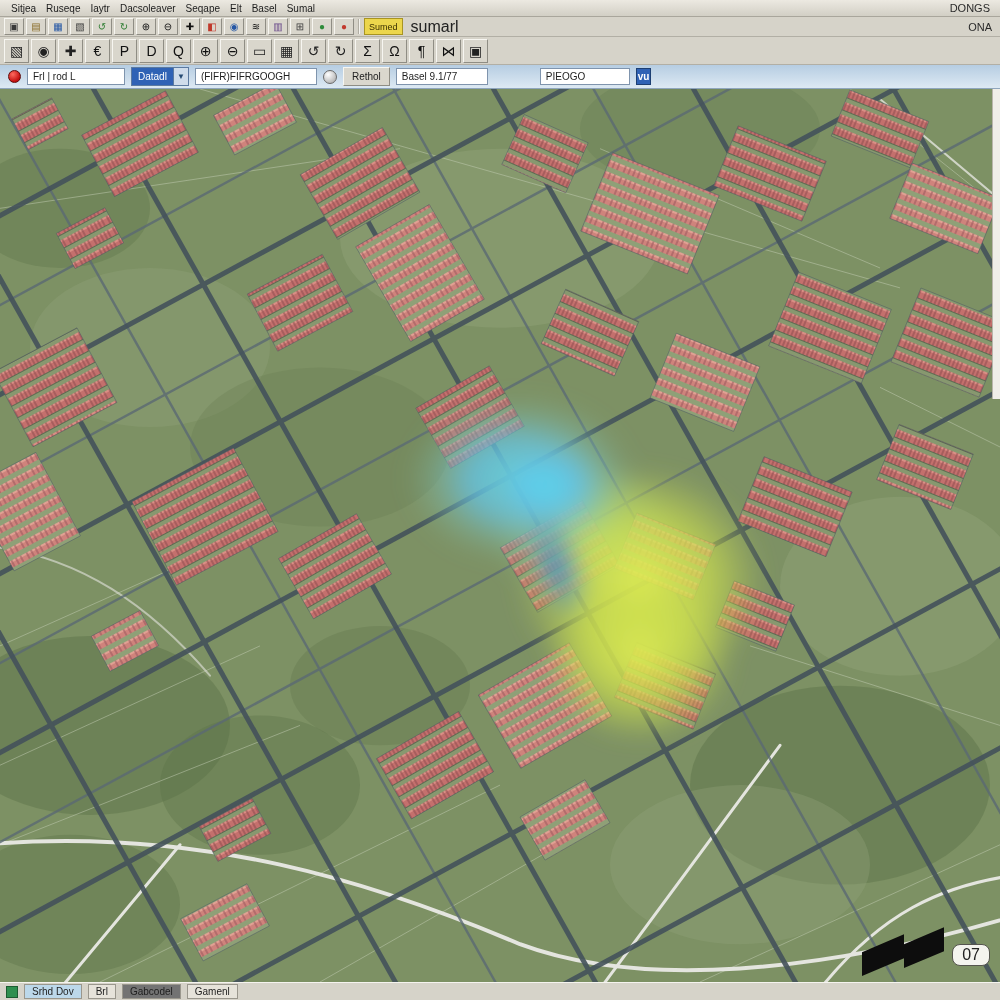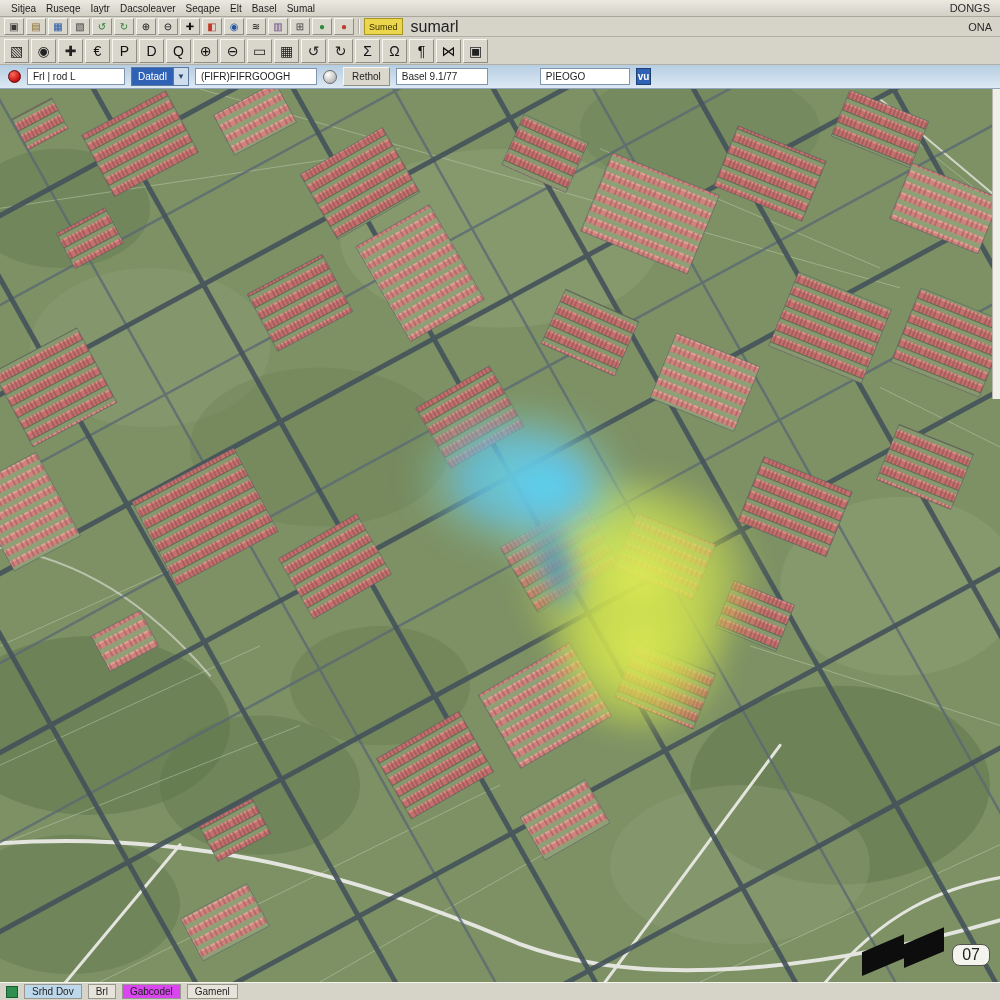--- a/index.html
+++ b/index.html
@@ -48,21 +48,21 @@
     border-radius:8px;font-size:16px;color:#222;padding:1px 9px;}
   .map-scroll{position:absolute;right:0;top:0;width:7px;height:310px;background:#efeee8;
     border-left:1px solid #b8b5ab;}
 
   
   .statusbar{height:17px;display:flex;align-items:center;gap:6px;padding:0 6px;background:#d6d3c9;
     border-top:1px solid #f5f4ef;font-size:10px;color:#1e1e1e;}
   .status-icon{width:10px;height:10px;background:#2f8f4f;border:1px solid #1c5c31;}
   .status-chip{padding:0 7px;height:13px;display:flex;align-items:center;border:1px solid #9a978d;background:#e6e3da;}
   .status-chip.c0{background:#bcd8ea;}
-  .status-chip.c2{background:#d946ef;}
+  .status-chip.c2{background:#737373;}
 </style>
 </head>
 <body>
 
 <div class="app">
 
   <div class="menubar">
     <div id="menu-items" style="display:flex;align-items:center;">
         <div class="menu-item">Sitjea</div>
         <div class="menu-item">Ruseqe</div>

